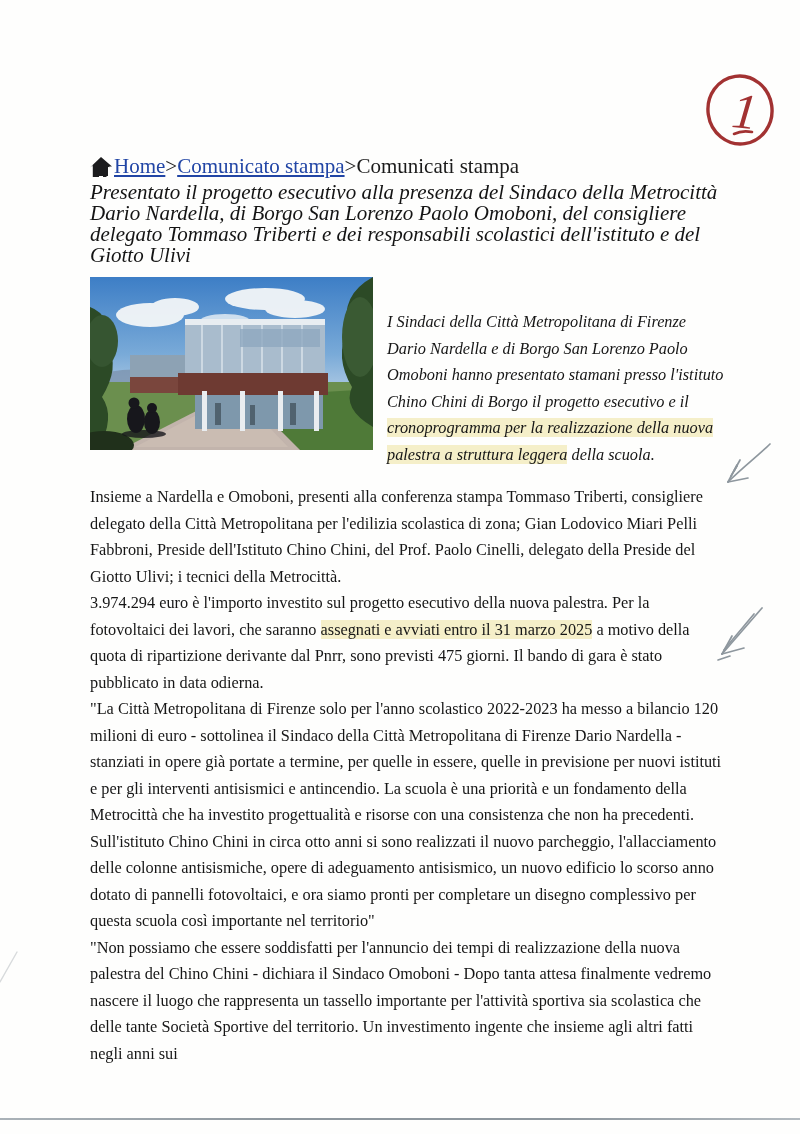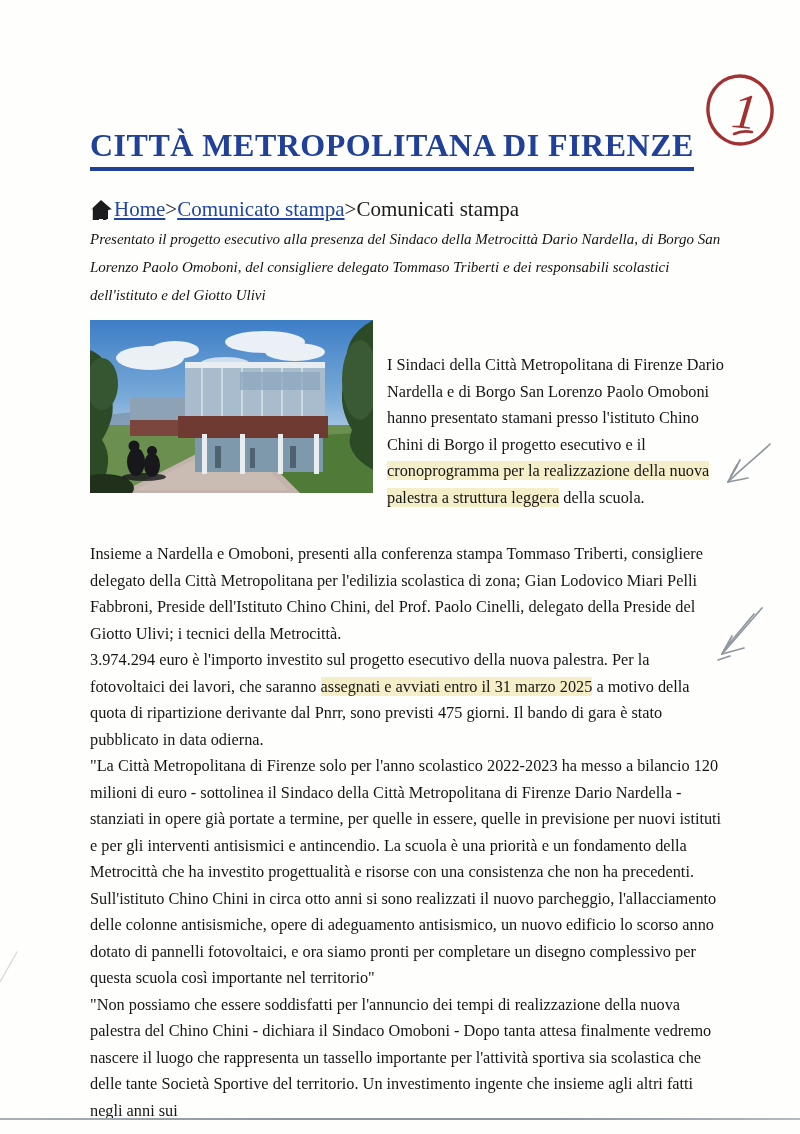--- a/index.html
+++ b/index.html
@@ -45,46 +45,47 @@
   
   .article-heading{
     margin-top:18px;
     font-size:19px;font-weight:bold;
     color:#b02a33;
     line-height:1.2;
   }
   .article-subtitle{
     margin-top:3px;
     font-style:italic;
-    font-size:15px;
-    line-height:28px;
+    font-size:21px;
+    line-height:21px;
     color:#141414;
   }
 
   
   .media-row{
     margin-top:11px;
     display:flex;gap:14px;align-items:flex-start;
   }
   .photo-frame{
     width:283px;height:173px;flex:0 0 auto;
     overflow:hidden;
   }
   .lead-text{
     flex:1;
     font-size:16.3px;line-height:26px;
     padding-top:32px;
+    font-style:italic;
   }
 
   .body-par{
     margin:0;
     font-size:16.3px;line-height:26.5px;
     text-align:left;
   }
-  .body-par.first{margin-top:30px;}
+  .body-par.first{margin-top:16px;}
 
   .hl{background:#f5efc9;}
 
   
   .annotation-one{position:absolute;left:698px;top:68px;width:88px;height:88px;}
   .pencil-arrow-1{position:absolute;left:720px;top:440px;width:56px;height:50px;}
   .pencil-arrow-2{position:absolute;left:712px;top:602px;width:58px;height:62px;}
   .pencil-mark-left{position:absolute;left:0px;top:948px;width:20px;height:40px;opacity:.55;}
 
   
@@ -93,21 +94,20 @@
     background:linear-gradient(90deg,#aab2b8 0%,#8e979e 35%,#8e979e 70%,#b3bac0 100%);
   }
 </style>
 </head>
 <body>
 
 <div class="page">
 
   <div class="content">
 
-    <div class="masthead">CITTÀ METROPOLITANA DI FIRENZE</div>
 
     <div class="breadcrumb">
       <span class="home-icon">
         <svg width="22" height="20" viewBox="0 0 22 20">
           <path d="M11 0 L22 9.5 L19.2 9.5 L19.2 10.5 L16.5 8.2 L16.5 20 L13 20 L13 13 L9 13 L9 20 L2.8 20 L2.8 8.2 L0 10.6 Z" fill="#1c1c1e"></path>
           <path d="M11 2.6 L19.5 10 L18 10 L18 19 L3.9 19 L3.9 10 L2.4 10 Z" fill="#1c1c1e"></path>
         </svg>
       </span>
       <span class="crumb-link">Home</span>
       <span class="crumb-sep">&gt;</span>

